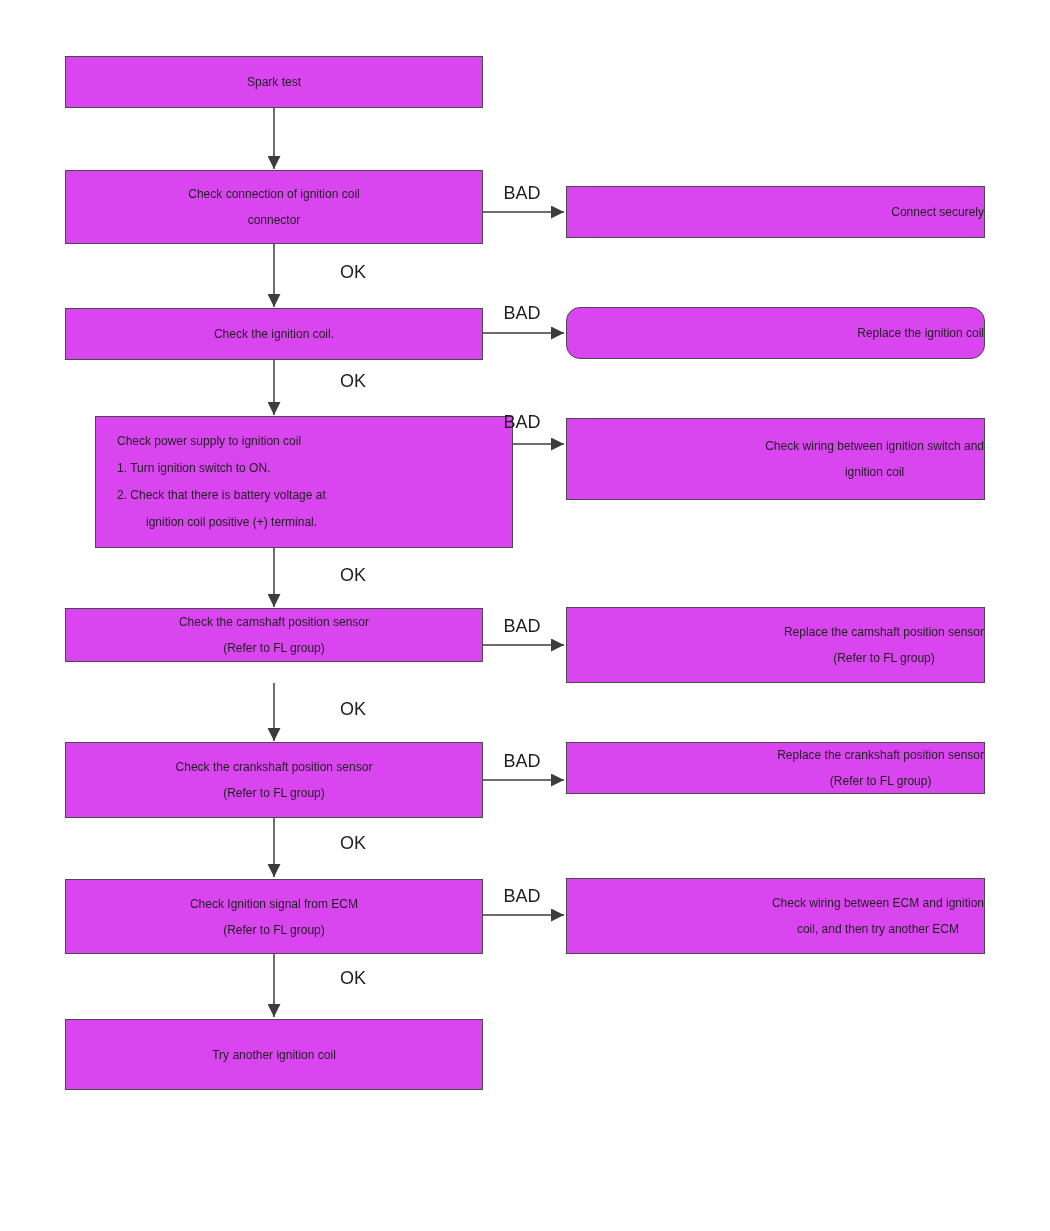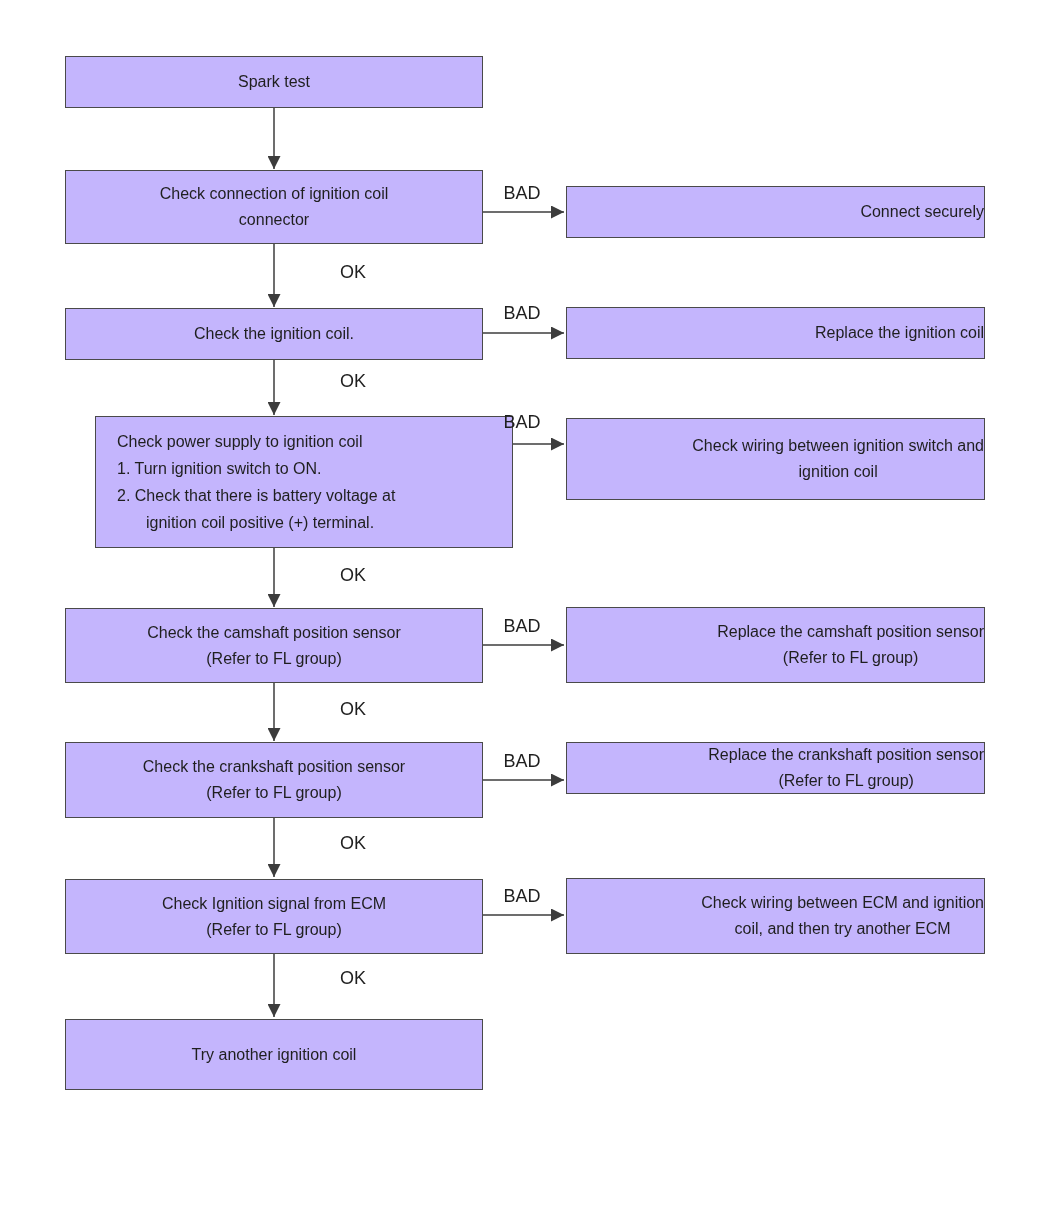--- a/index.html
+++ b/index.html
@@ -14,48 +14,48 @@
   }
   .connectors {
     position: absolute;
     left: 0; top: 0;
     width: 1050px; height: 1231px;
     pointer-events: none;
   }
   .box {
     position: absolute;
     border: 1.5px solid #4a4a4a;
-    background: #c4b5fd;
+    background: #d946ef;
     box-sizing: border-box;
     display: flex;
     align-items: center;
     justify-content: center;
-    font-size: 16px;
+    font-size: 12px;
     color: #1f1f1f;
   }
   .box .btext {
     white-space: pre-line;
     text-align: center;
     line-height: 26px;
   }
   .left-col  { left: 65px;  width: 418px; }
   .right-col { left: 566px; width: 419px; justify-content: flex-end; }
 
   .n1 { top: 56px;   height: 52px; }
   .n2 { top: 170px;  height: 74px; }
   .n3 { top: 308px;  height: 52px; }
   .n4 { top: 416px;  height: 132px; display: block; text-align: left;
         padding: 11px 8px 0 21px; margin-left: 30px; }
-  .n5 { top: 608px;  height: 75px; }
+  .n5 { top: 608px;  height: 54px; }
   .n6 { top: 742px;  height: 76px; }
   .n7 { top: 879px;  height: 75px; }
   .n8 { top: 1019px; height: 71px; }
 
   .r1 { top: 186px;  height: 52px; }
-  .r2 { top: 307px;  height: 52px; }
+  .r2 { top: 307px;  height: 52px; border-radius: 14px; }
   .r3 { top: 418px;  height: 82px; }
   .r4 { top: 607px;  height: 76px; }
   .r5 { top: 742px;  height: 52px; }
   .r6 { top: 878px;  height: 76px; }
 
   .ptitle {
     line-height: 27px;
     white-space: pre-line;
   }
   .pstep {

